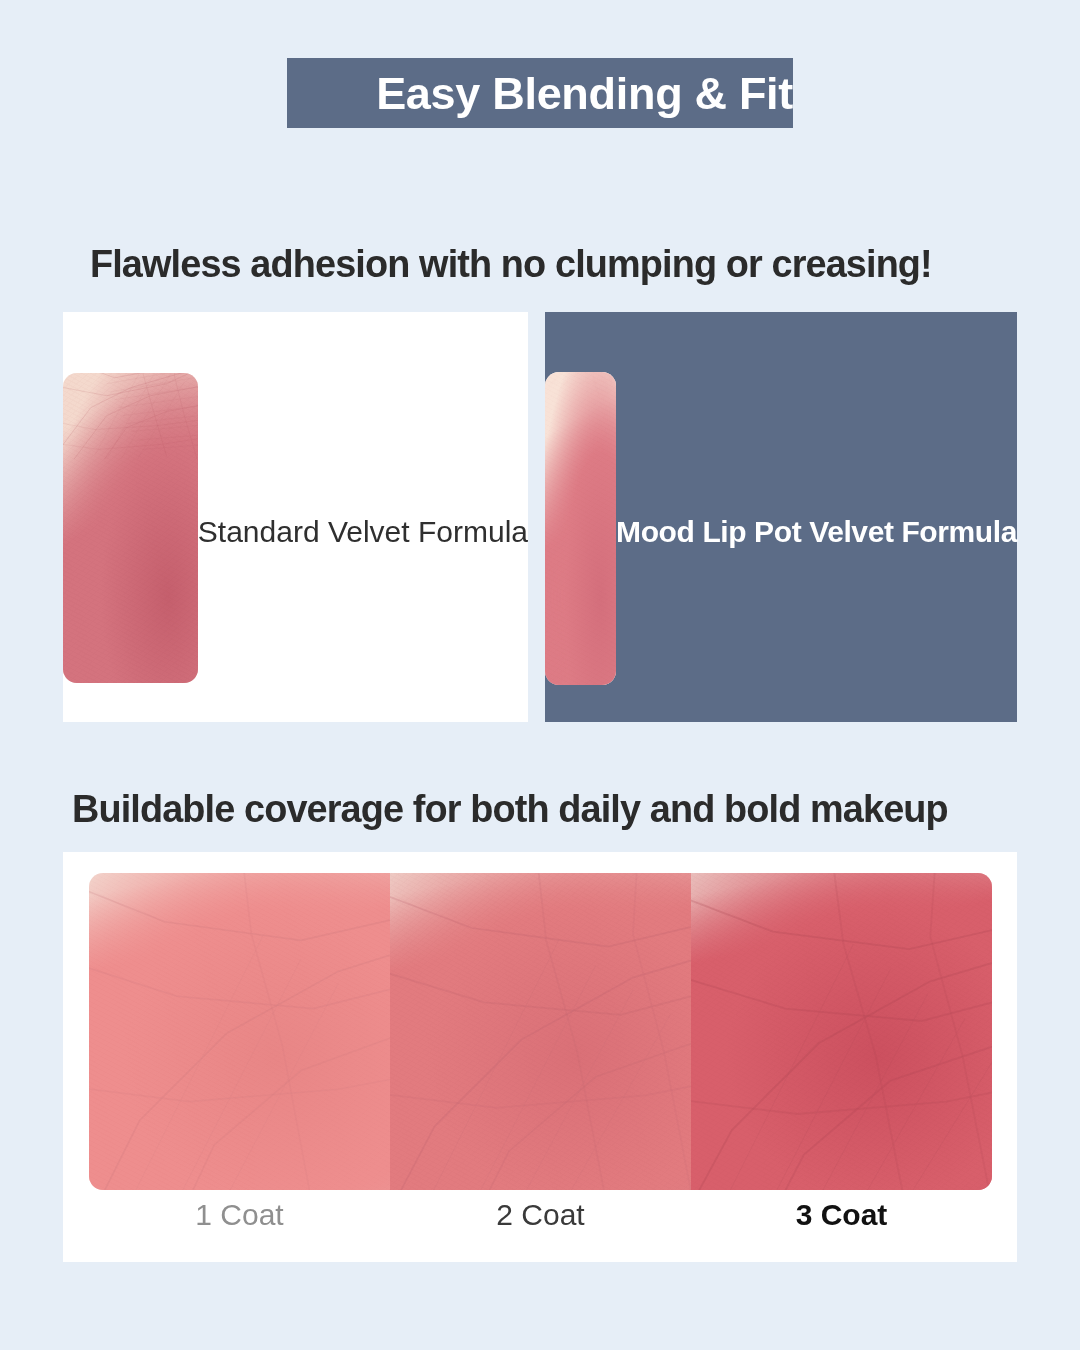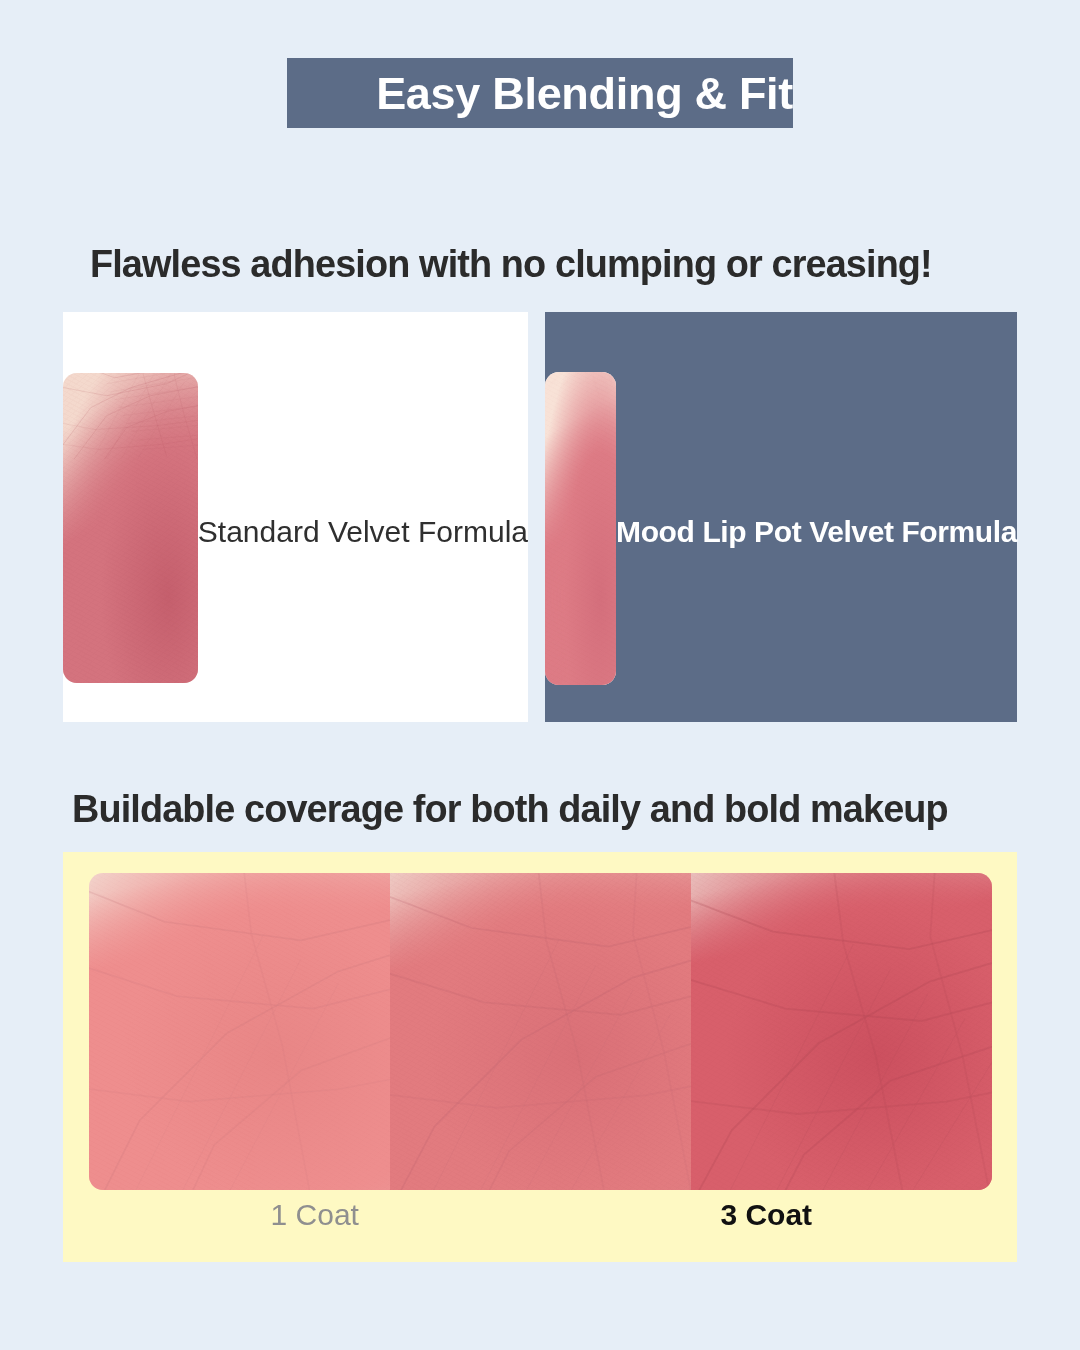--- a/index.html
+++ b/index.html
@@ -108,21 +108,21 @@
     letter-spacing: -0.4px;
   }
 
   
   .coverage-card {
     position: absolute;
     left: 63px;
     top: 852px;
     width: 954px;
     height: 410px;
-    background: #fef9c3;
+    background: #ffffff;
   }
   .coverage-strip {
     position: absolute;
     left: 26px;
     top: 21px;
     width: 903px;
     height: 317px;
     border-radius: 14px;
     overflow: hidden;
     display: flex;
@@ -316,16 +316,17 @@
           <path d="M170 348 L280 170"></path>
         </g>
       </svg>
       <div class="grain"></div>
     </div>
 
   </div>
 
   <div class="coverage-labels">
     <div class="coverage-label w-light">1 Coat</div>
+    <div class="coverage-label w-medium">2 Coat</div>
     <div class="coverage-label w-bold">3 Coat</div>
   </div>
 
 </div>
 
 </body></html>

